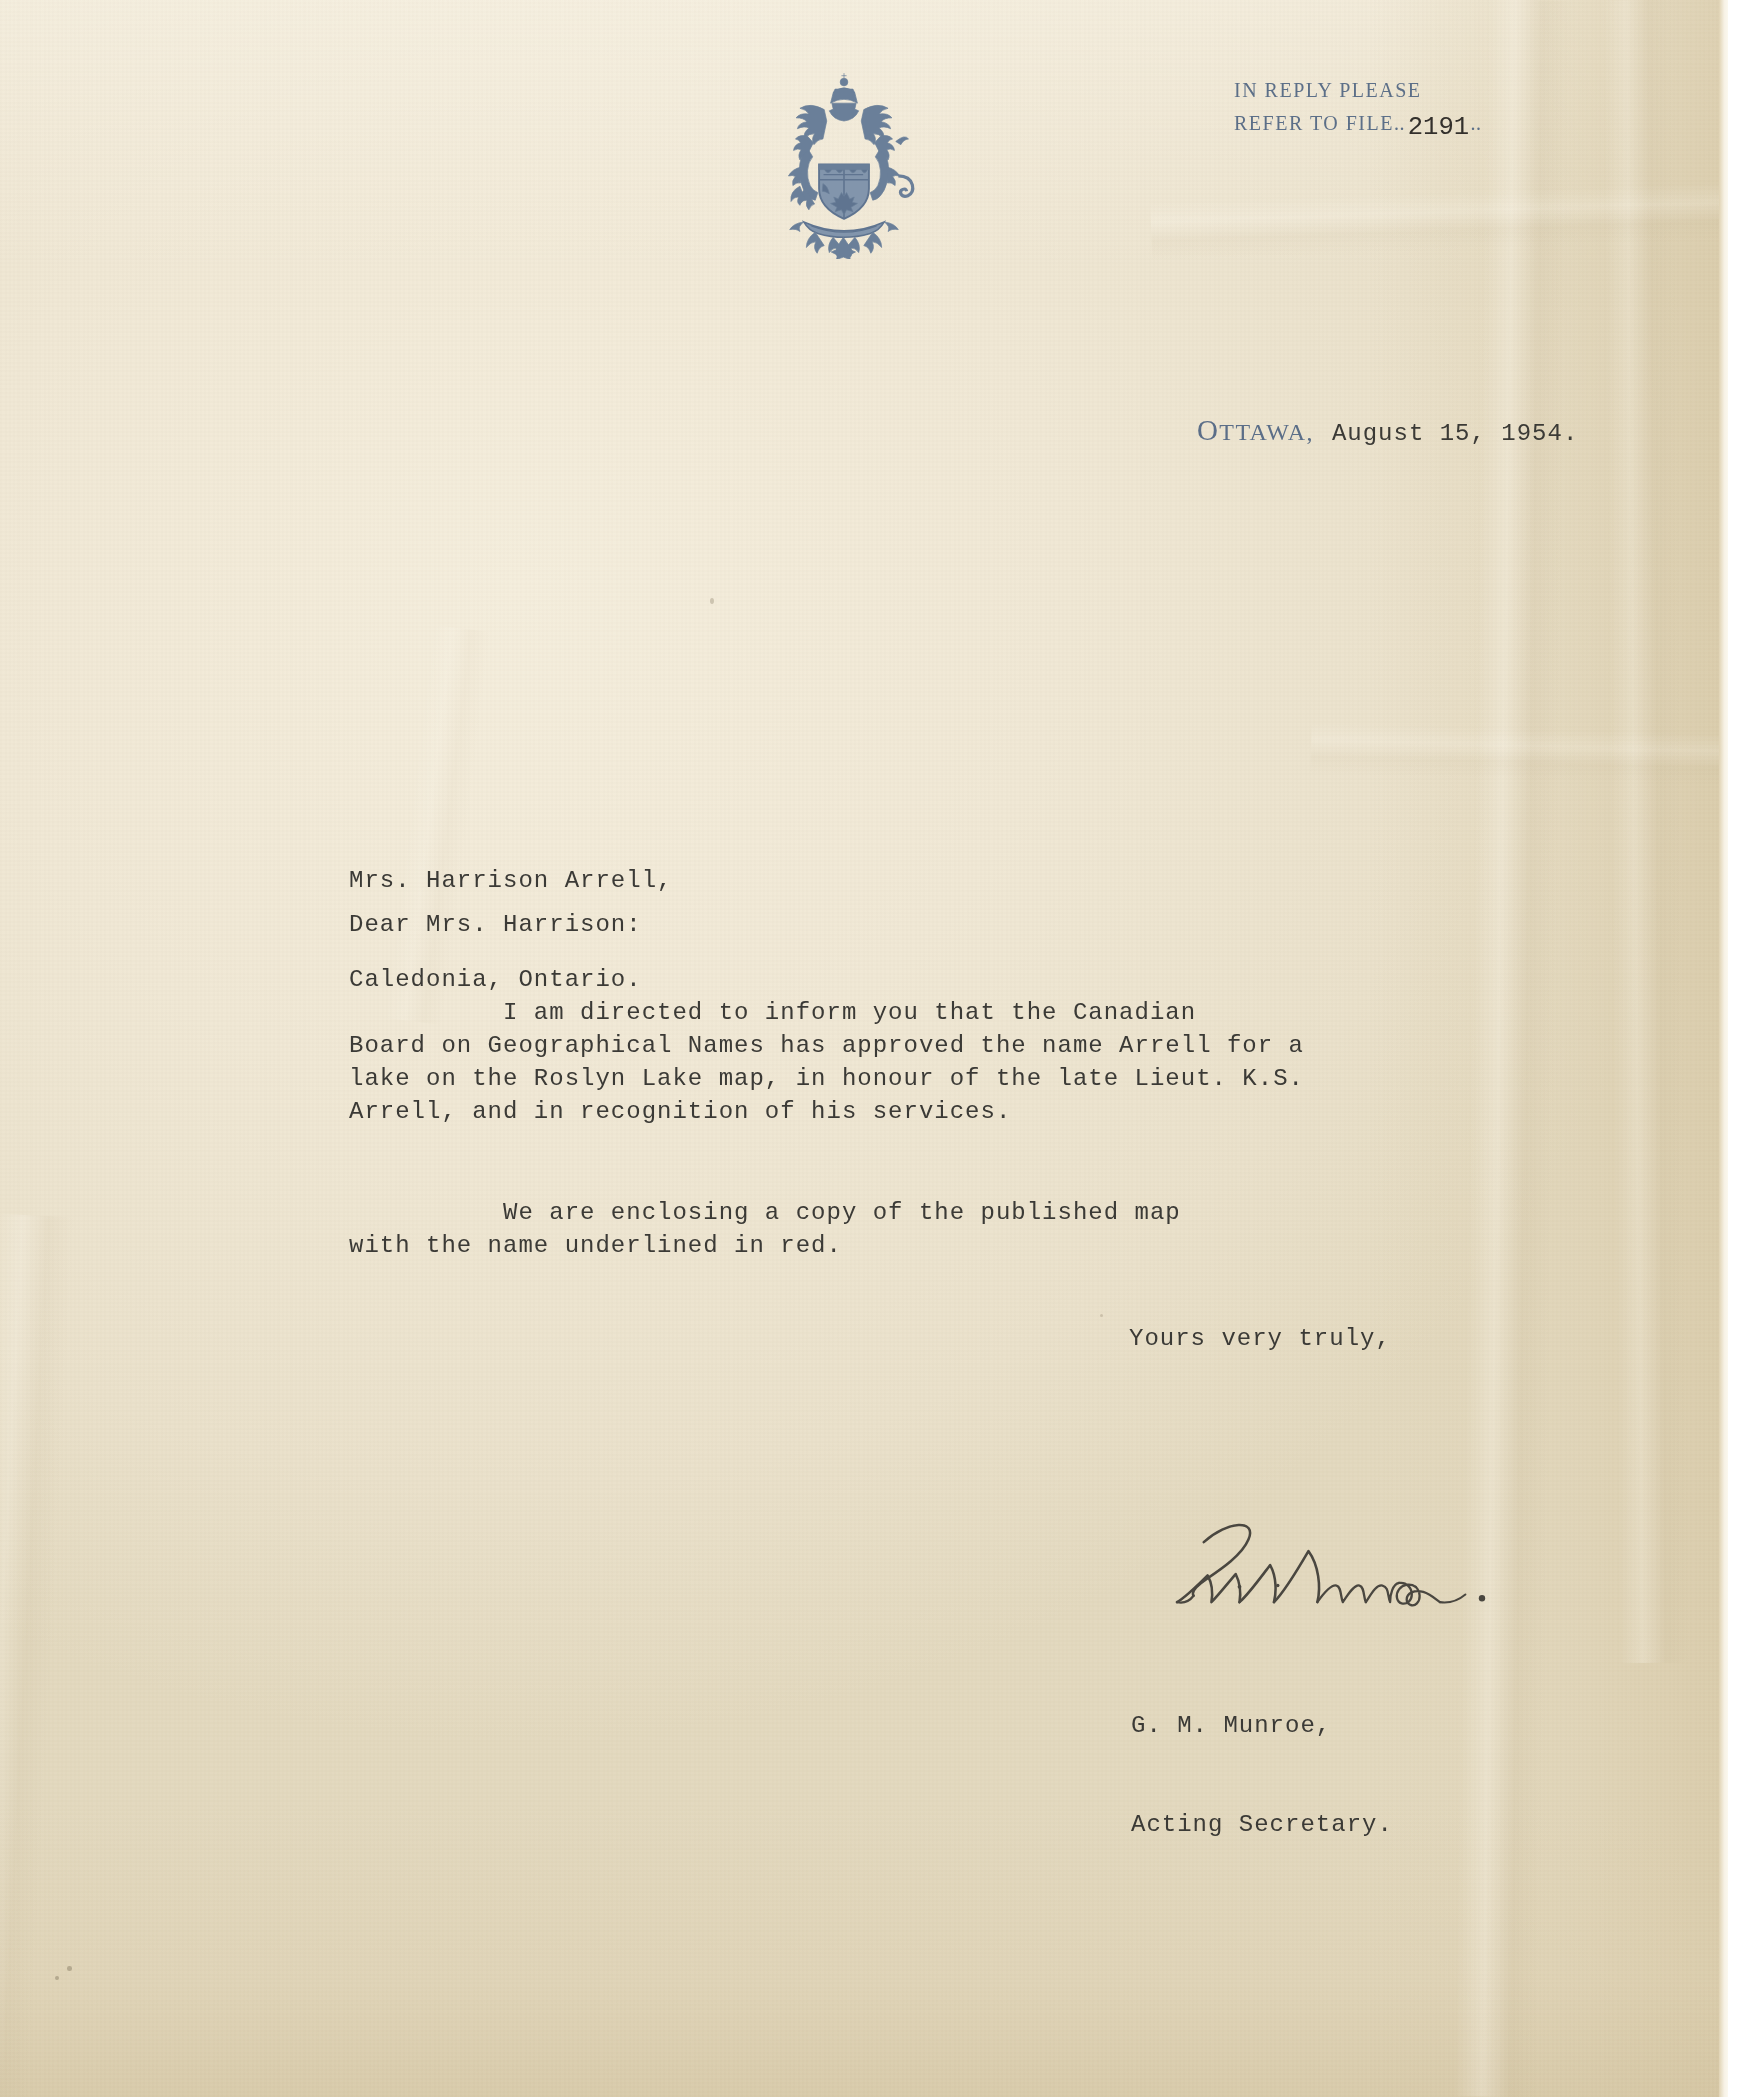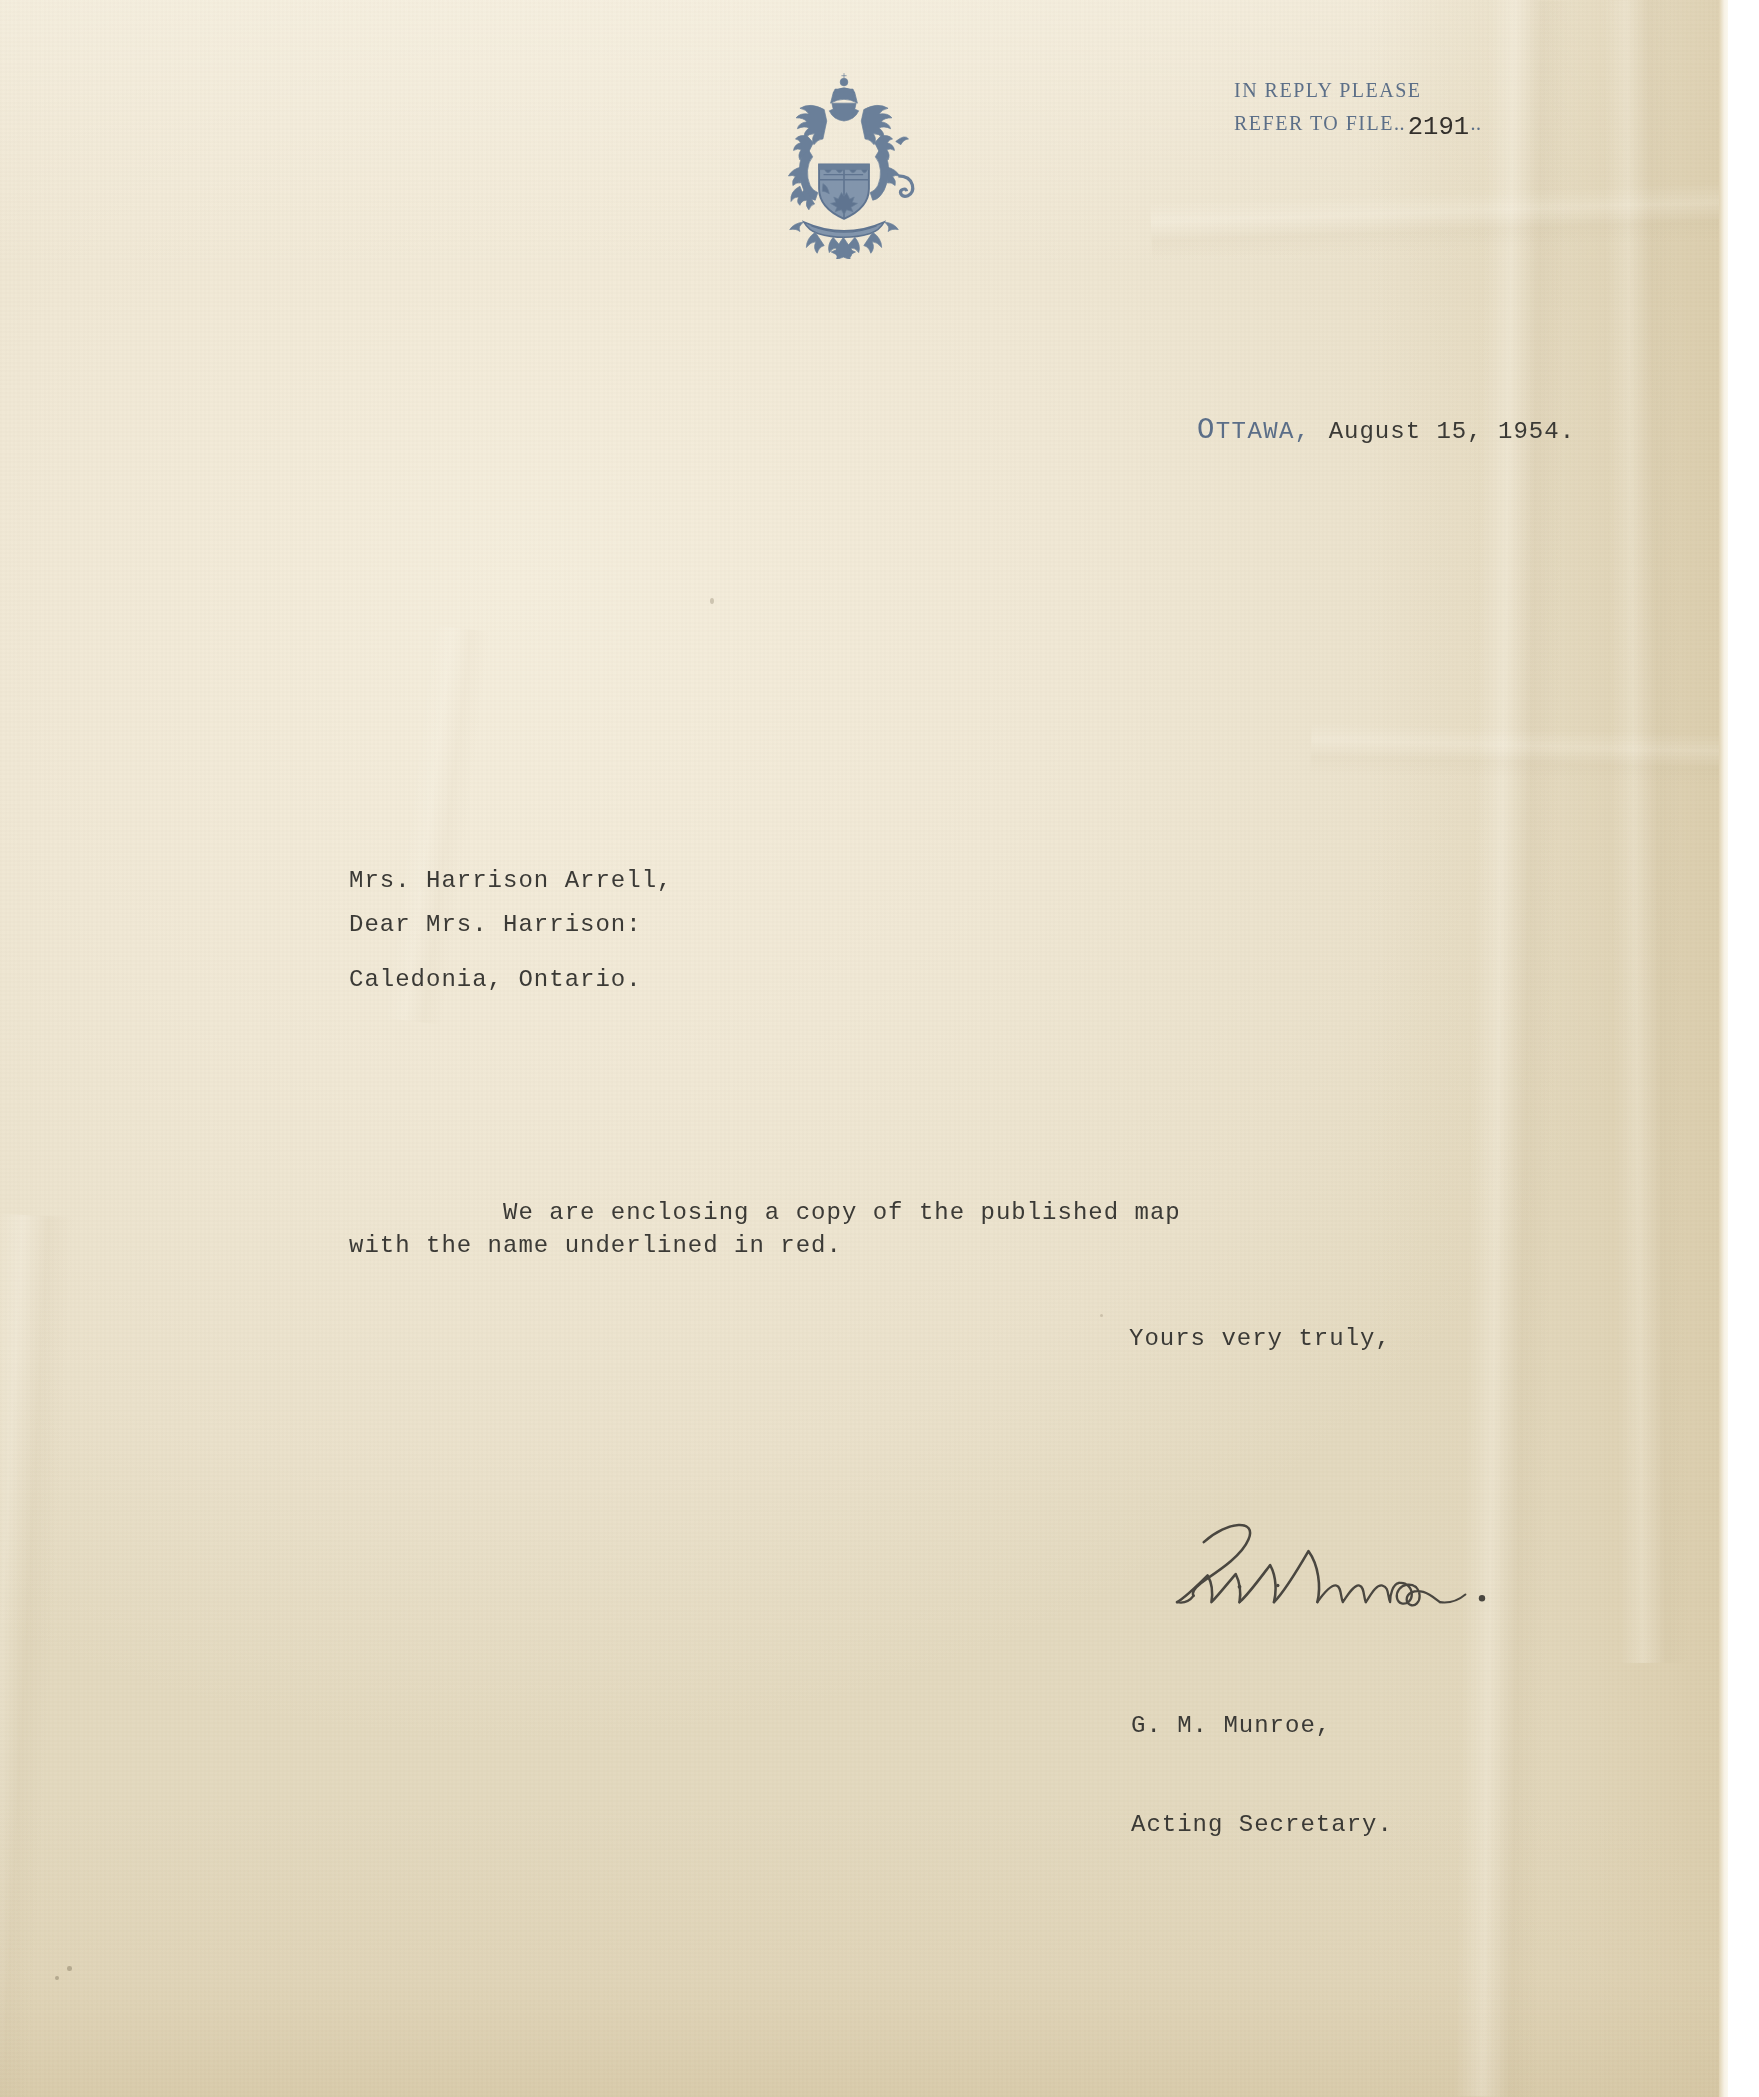--- a/index.html
+++ b/index.html
@@ -147,21 +147,21 @@
     white-space: pre;
   }
 
   .dateline {
     position: absolute;
     left: 1197px;
     top: 414px;
     white-space: nowrap;
   }
   .dateline .city {
-    font-family: Liberation Mono, monospace;
+    font-family: Liberation Serif, serif;
     color: #5b6e88;
     font-size: 24px;
     letter-spacing: 1.4px;
     text-align: right;
   }
   .dateline .city .cap { font-size: 29px; }
   .dateline .date {
     font-family: "Liberation Mono", "DejaVu Sans Mono", monospace;
     color: #3b3a36;
     font-size: 24px;
@@ -282,20 +282,24 @@
       <span class="city"><span class="cap">O</span><span>TTAWA,</span></span><span class="date">August 15, 1954.</span>
     </div>
 
     <div class="typed addressee">
       <div>Mrs. Harrison Arrell,</div>
       <div>Caledonia, Ontario.</div>
     </div>
 
     <div class="typed salutation">Dear Mrs. Harrison:</div>
 
+    <div class="typed para-1">          I am directed to inform you that the Canadian
+Board on Geographical Names has approved the name Arrell for a
+lake on the Roslyn Lake map, in honour of the late Lieut. K.S.
+Arrell, and in recognition of his services.</div>
     <div class="typed para-2">          We are enclosing a copy of the published map
 with the name underlined in red.</div>
 
     <div class="typed closing">Yours very truly,</div>
 
     <div class="signature">
       <svg viewBox="0 0 640 210" xmlns="http://www.w3.org/2000/svg">
         <g fill="none" stroke="#4a4740" stroke-linecap="round" stroke-linejoin="round">
 
           <path d="M112 30 C 150 -4, 196 -6, 182 26 C 172 50, 140 72, 116 88 C 100 99, 92 108, 96 114" stroke-width="4"></path>

